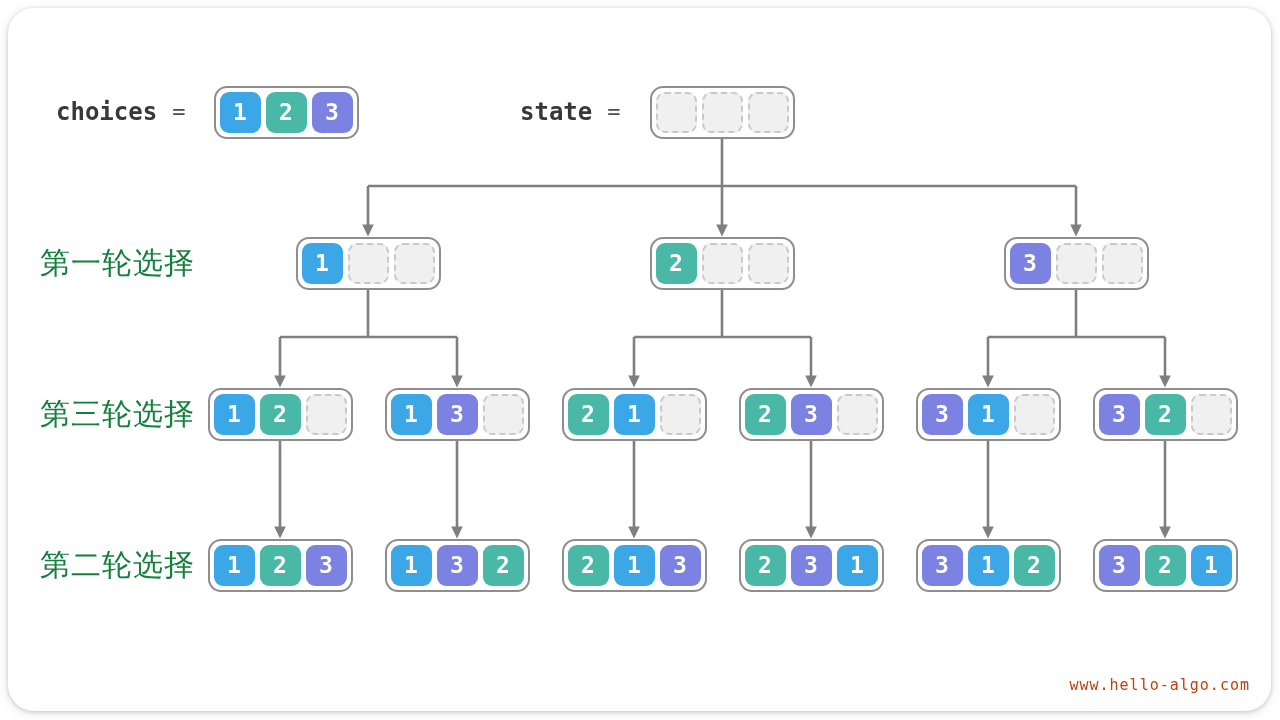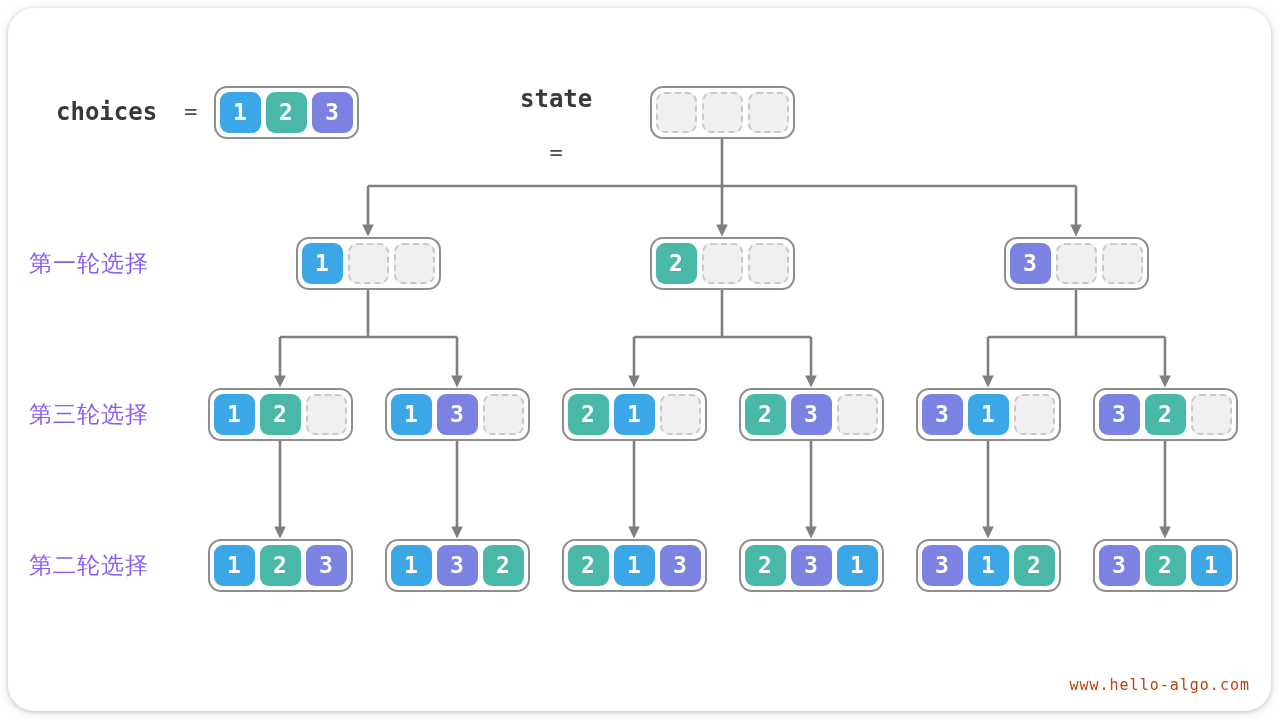--- a/index.html
+++ b/index.html
@@ -21,28 +21,28 @@
     display:flex;gap:5px;padding:3px;align-items:center;justify-content:center;
   }
   .cell{
     width:41px;height:41px;border-radius:9px;box-sizing:border-box;
     display:flex;align-items:center;justify-content:center;
     font-family:"DejaVu Sans Mono","Liberation Mono",monospace;
     font-weight:bold;font-size:23px;color:#ffffff;
   }
   .cell.empty{background:#F0F0F0;border:2px dashed #C9C9C9;}
   .hlabel{
-    position:absolute;height:53px;display:flex;align-items:center;gap:27px;
+    position:absolute;height:53px;display:flex;align-items:center;gap:15px;
     font-family:"DejaVu Sans Mono","Liberation Mono",monospace;
     font-weight:bold;font-size:24px;color:#383838;white-space:nowrap;justify-content:space-between;
   }
   .hlabel .eq{font-weight:normal;font-size:22px;color:#4a4a4a;}
   .rowlabel{
-    position:absolute;left:29px;height:53px;display:flex;align-items:center;
-    font-size:23px;color:#8b5cf6;letter-spacing:1px;white-space:nowrap;
+    position:absolute;left:40px;height:53px;display:flex;align-items:center;
+    font-size:30px;color:#15803d;letter-spacing:1px;white-space:nowrap;
   }
   .watermark{
     position:absolute;right:30px;top:676px;
     font-family:"DejaVu Sans Mono","Liberation Mono",monospace;
     font-size:15px;color:#c2410c;letter-spacing:1px;
   }
 </style>
 </head>
 <body>
 
@@ -87,21 +87,21 @@
     <polygon points="982.2,526.5 993.8,526.5 988,538.5" fill="#7F7F7F"></polygon>
     <line x1="1165" y1="439.5" x2="1165" y2="529.5" stroke="#7F7F7F" stroke-width="2.6"></line>
     <polygon points="1159.2,526.5 1170.8,526.5 1165,538.5" fill="#7F7F7F"></polygon>
   </svg>
 
 <div class="hlabel" style="left:56px;top:85px;">
   <span>choices</span>
   <span class="eq">=</span>
 </div>
 
-<div class="hlabel" style="left:520px;top:85px;flex-direction:column;">
+<div class="hlabel" style="left:520px;top:85px;">
   <span>state</span>
   <span class="eq">=</span>
 </div>
 
 <div id="generated">
     <div class="node" style="left: 213.5px; top: 85.5px;">
       <div class="cell" style="background: rgb(60, 167, 230);">1</div>
       <div class="cell" style="background: rgb(73, 184, 167);">2</div>
       <div class="cell" style="background: rgb(123, 130, 226);">3</div>
     </div>

